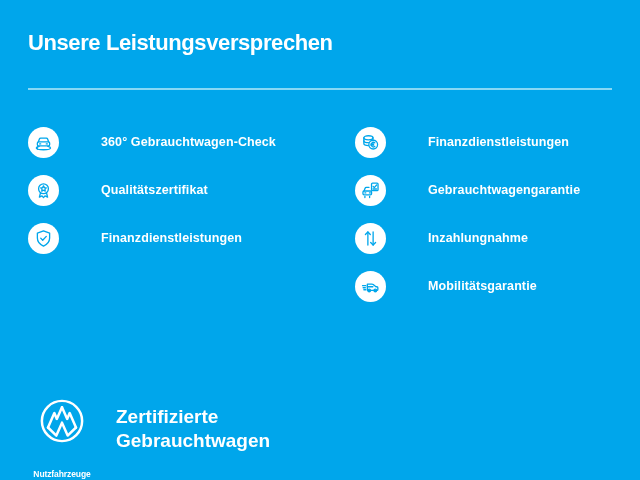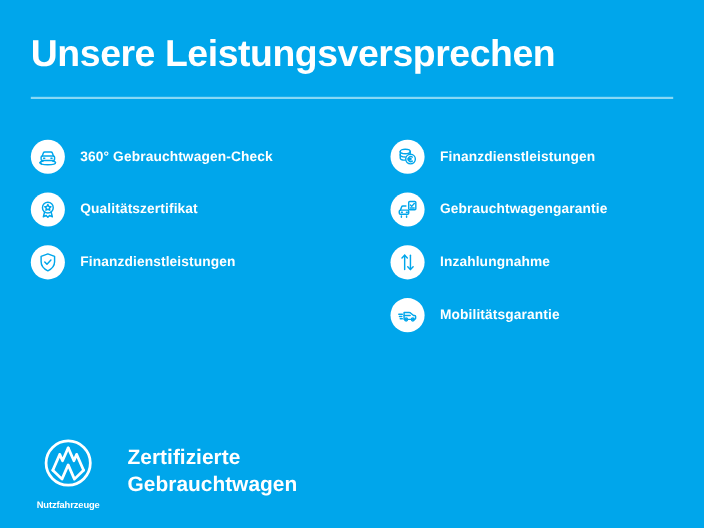--- a/index.html
+++ b/index.html
@@ -20,21 +20,21 @@
     height: 480px;
     background: #00a6eb;
     box-sizing: border-box;
   }
 
   
   .title {
     position: absolute;
     left: 28px;
     top: 30px;
-    font-size: 34px;
+    font-size: 22px;
     font-weight: bold;
     color: #ffffff;
     letter-spacing: -0.4px;
     white-space: nowrap;
   }
   .divider {
     position: absolute;
     left: 28px;
     top: 88px;
     width: 584px;
@@ -55,20 +55,21 @@
     top: 0;
   }
   .col-left  { left: 28px;  width: 300px; }
   .col-right { left: 355px; width: 280px; }
 
   .item {
     display: flex;
     align-items: center;
     height: 48px;
     margin-bottom: 0px;
+    gap: 28px;
   }
   .badge {
     flex: 0 0 auto;
     width: 31px;
     height: 31px;
     border-radius: 50%;
     background: #ffffff;
     display: flex;
     align-items: center;
     justify-content: center;
@@ -97,21 +98,21 @@
     width: 68px;
     display: flex;
     flex-direction: column;
     align-items: center;
   }
   .vw-logo {
     width: 46px;
     height: 46px;
   }
   .vw-sub {
-    margin-top: 5px;
+    margin-top: 21px;
     font-size: 8.5px;
     font-weight: bold;
     color: #ffffff;
     letter-spacing: -0.1px;
     white-space: nowrap;
   }
   .footer-text {
     margin-left: 20px;
     margin-top: 7px;
     font-size: 19px;

